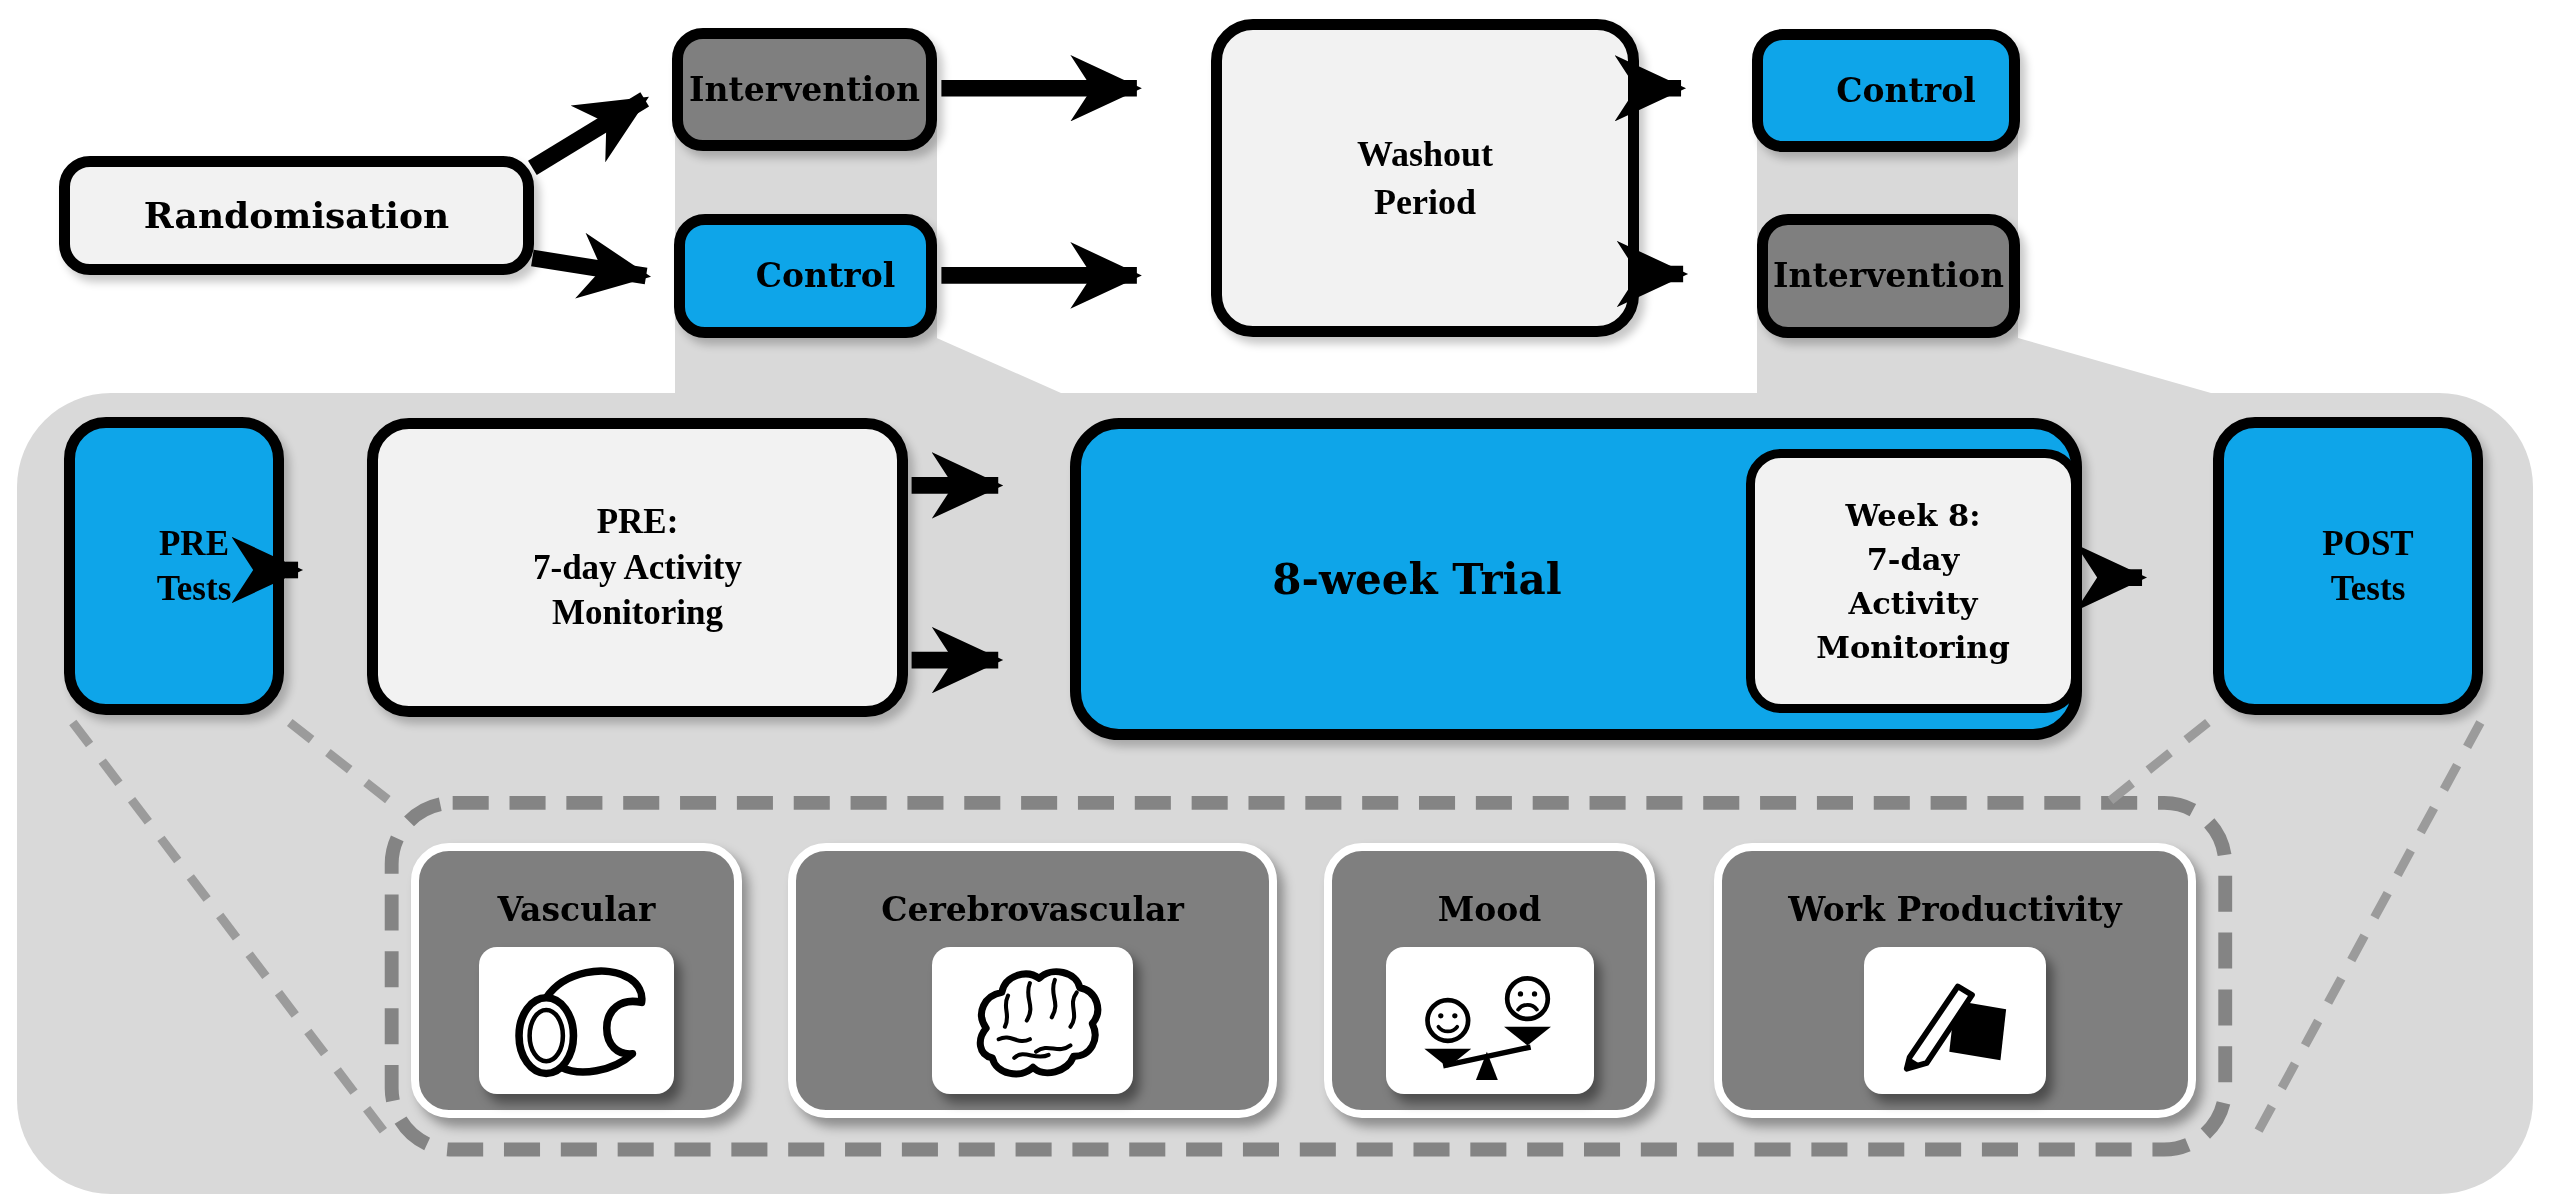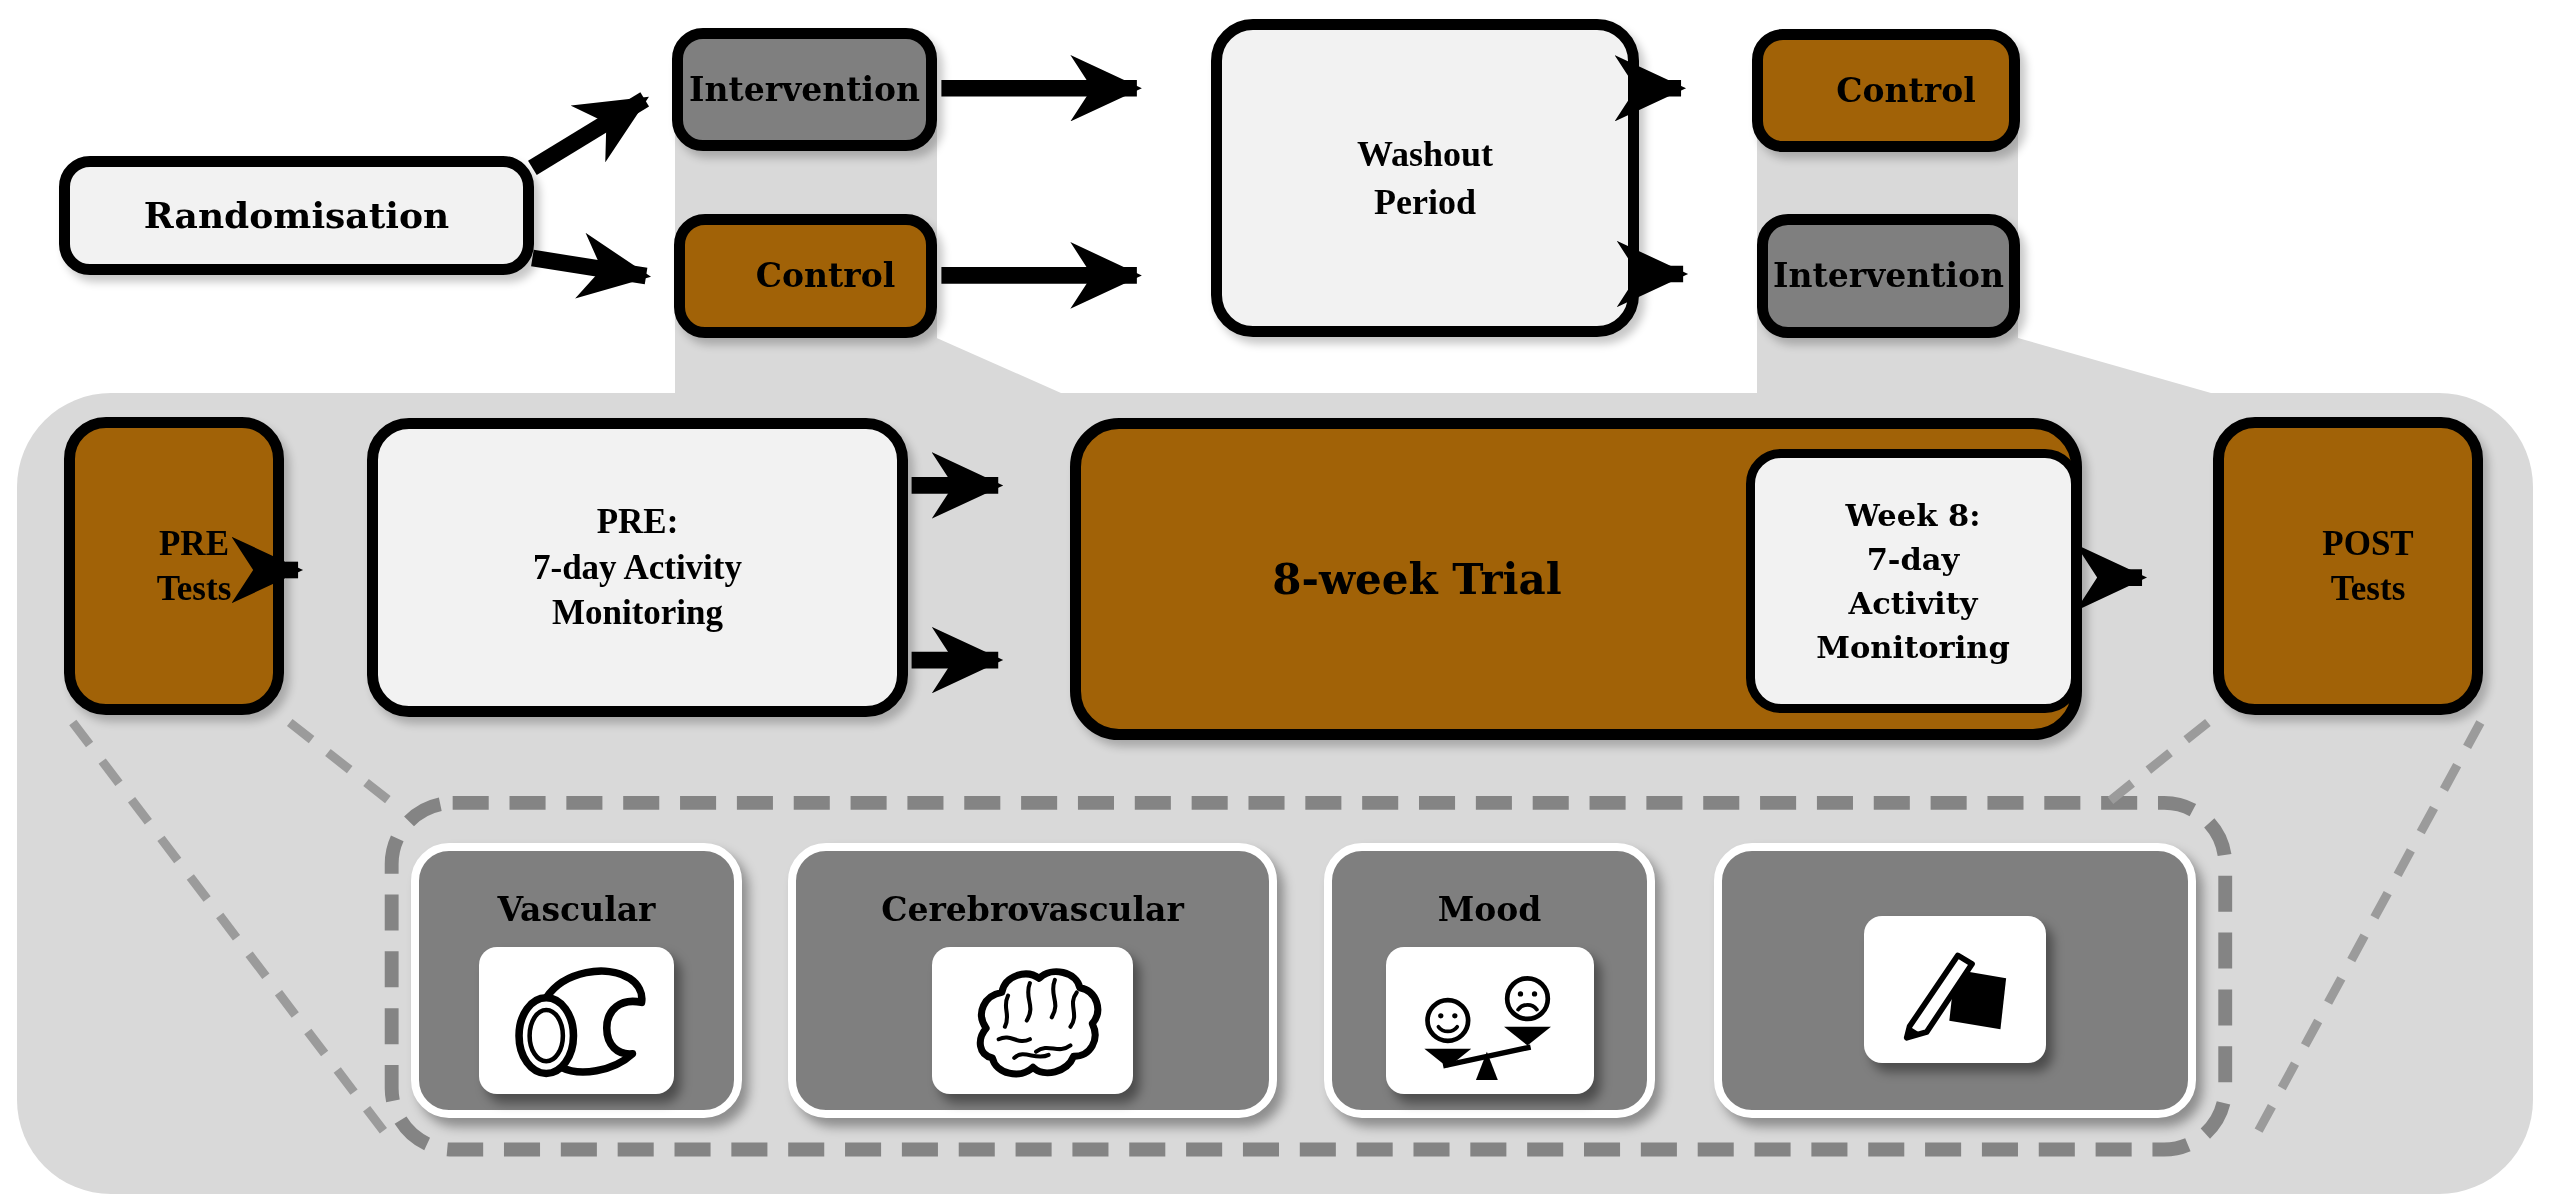--- a/index.html
+++ b/index.html
@@ -7,21 +7,21 @@
        font-family:"DejaVu Serif","Liberation Serif",serif;color:#000;}
   .abs{position:absolute;}
   
   .funnel{position:absolute;background:#d9d9d9;}
   #main-panel{left:17.3px;top:393px;width:2516px;height:801px;background:#d9d9d9;border-radius:94px;}
   
   .node{position:absolute;border:11px solid #000;display:flex;align-items:center;justify-content:center;
         text-align:center;font-weight:bold;white-space:pre-line;box-sizing:border-box;
         box-shadow:5.5px 7px 8.3px rgba(0,0,0,.22);}
   .r45{border-radius:31px;} .r60{border-radius:42px;font-family:Liberation Serif, serif;} .r70{border-radius:49px;}
-  .fill-light{background:#f2f2f2;} .fill-mid{background:#a16207;padding-left:40px;} .fill-dark{background:#7f7f7f;}
+  .fill-light{background:#f2f2f2;} .fill-mid{background:#0ea5e9;padding-left:40px;} .fill-dark{background:#7f7f7f;}
   .fs48{font-size:33px;line-height:1.25;} .fs50{font-size:35px;line-height:1.3;}
   .fs52{font-size:36px;line-height:1.35;} .fs56{font-size:42px;} .fs44{font-size:30.5px;line-height:1.45;}
   
   .card{position:absolute;top:843px;height:275px;background:#7f7f7f;border:8.3px solid #ffffff;
         border-radius:38px;box-sizing:border-box;box-shadow:7px 8.3px 11px rgba(0,0,0,.35);
         display:flex;flex-direction:column;align-items:center;}
   .card-label{font-weight:bold;font-size:33px;margin-top:23.6px;color:#000;}
   .icon-tile{background:#ffffff;border-radius:18px;box-shadow:7px 8.3px 11px rgba(0,0,0,.4);
         margin-top:18px;display:flex;align-items:center;justify-content:center;}
   svg{display:block;}
@@ -129,20 +129,21 @@
       <path d="M68,33 C71,29 77,29 80,33" fill="none" stroke="#000" stroke-width="2.4" stroke-linecap="round"></path>
       <polygon points="8,58 38,58 23,70" fill="#000"></polygon>
       <polygon points="59,44 89,44 74,56" fill="#000"></polygon>
       <line x1="20" y1="69" x2="76" y2="57" stroke="#000" stroke-width="3.4"></line>
       <polygon points="41,78 55,78 48,60" fill="#000"></polygon>
     </svg>
   </div>
 </div>
 
 <div class="card" style="left:1714px;width:482px;">
+  <div class="card-label">Work Productivity</div>
   <div class="icon-tile" style="width:182px;height:147px;">
     <svg width="142" height="125" viewBox="0 0 100 80">
       <polygon points="50,26 86,32 82,68 46,62" fill="#000"></polygon>
       <path d="M18,66 L52,16 L62,22 L30,70 L16,74 Z" fill="#fff" stroke="#000" stroke-width="4" stroke-linejoin="round"></path>
       <polygon points="18,66 16,74 26,71" fill="#000"></polygon>
     </svg>
   </div>
 </div>
 
 <svg id="connector-layer" width="2576" height="1201" viewBox="0 0 3716 1732">

